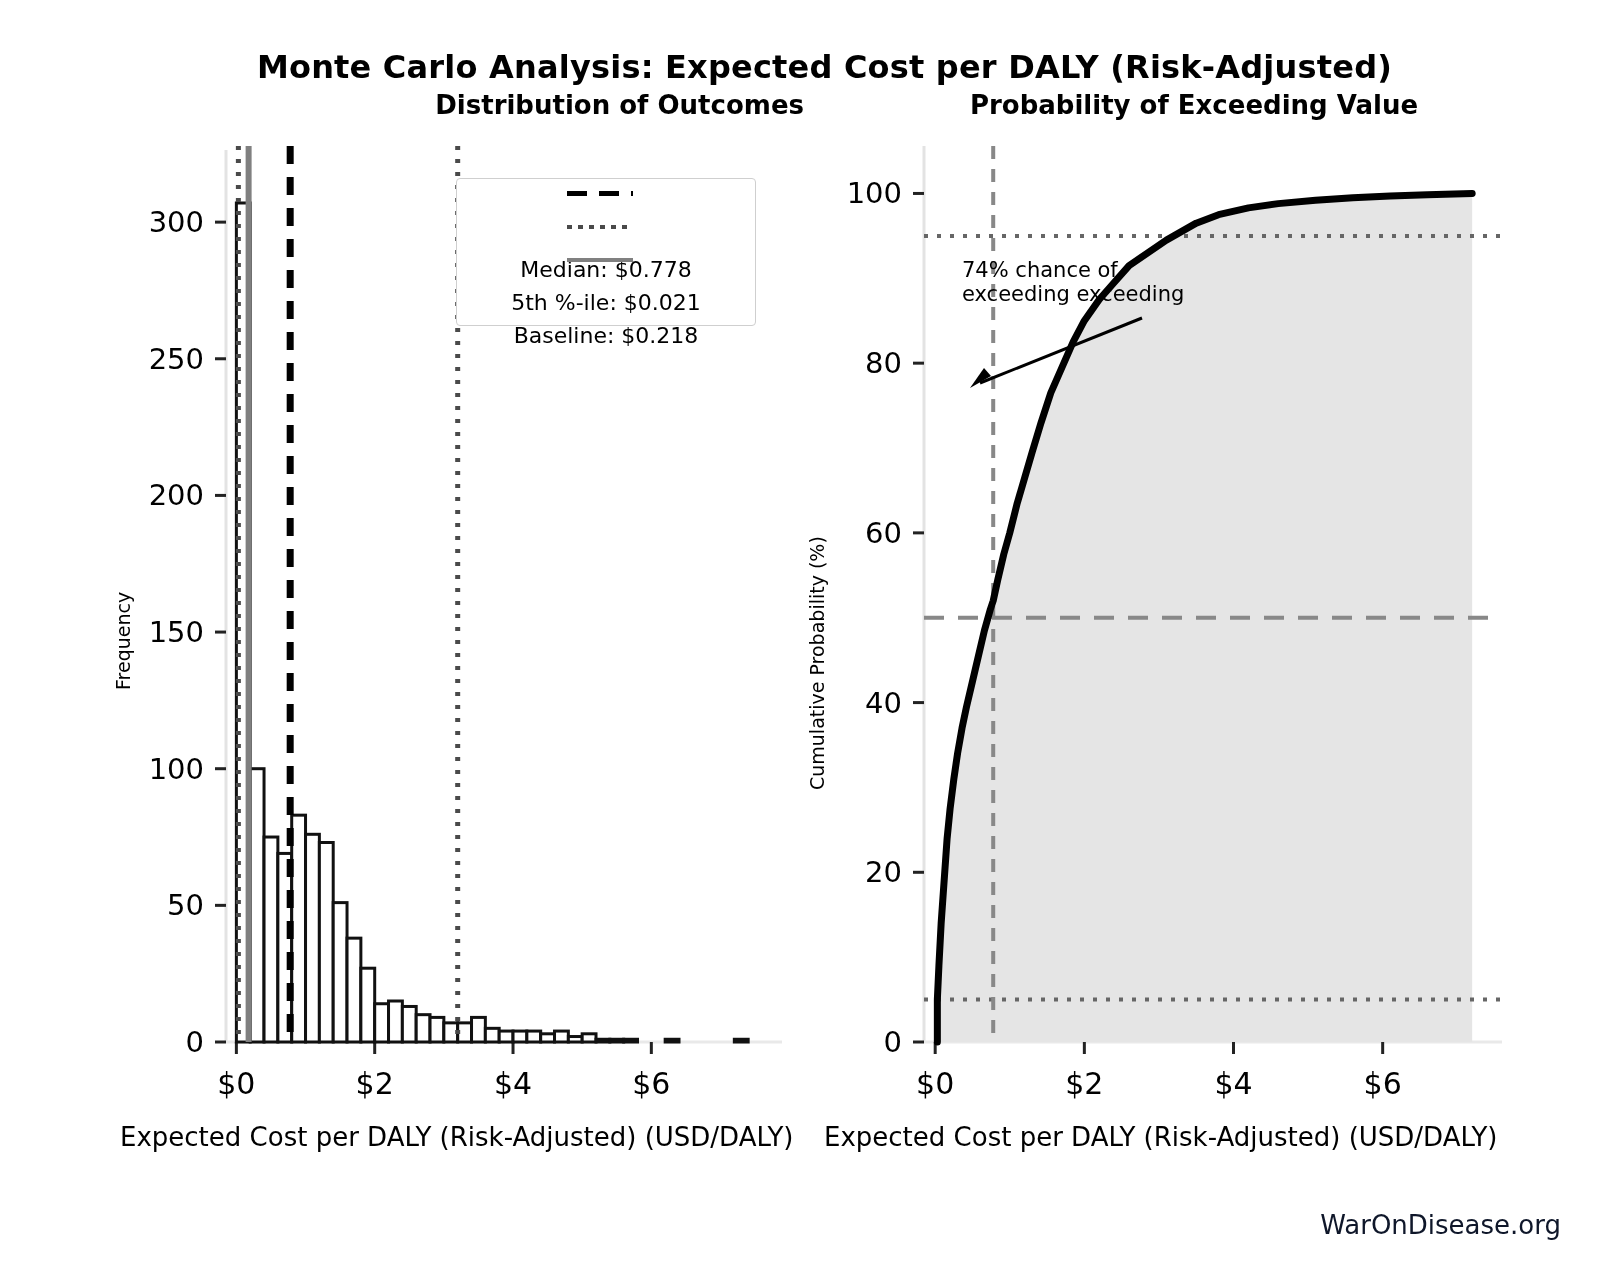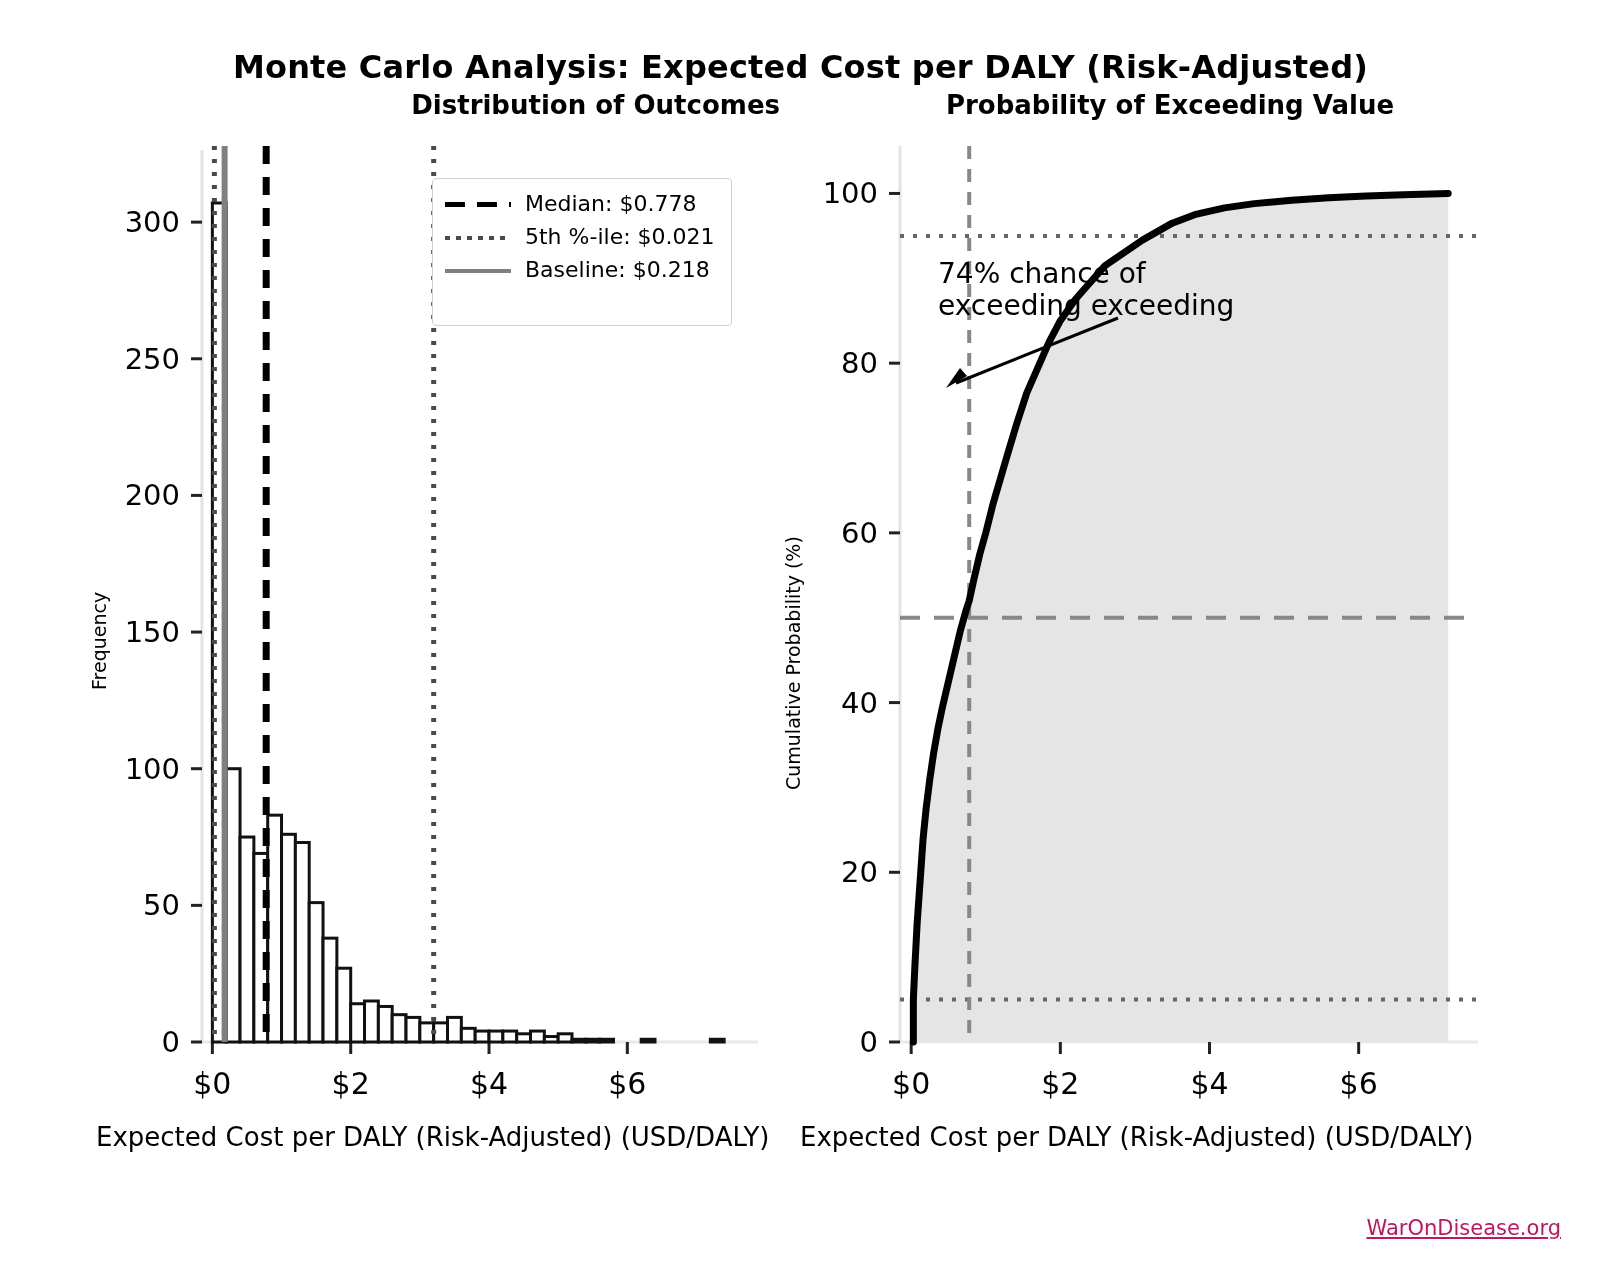--- a/index.html
+++ b/index.html
@@ -1,42 +1,42 @@
 <!DOCTYPE html>
 <html><head>
 <meta charset="utf-8">
 <style>
   html,body{margin:0;padding:0;background:#ffffff;}
   body{width:1601px;height:1280px;position:relative;
        font-family:"DejaVu Sans","Liberation Sans",sans-serif;color:#000;}
-  #root{position:absolute;inset:0;}
+  #root{position:absolute;inset:0;margin-left:24px;}
   .abs{position:absolute;}
   .title-main{left:0;top:48px;width:1601px;text-align:center;
      font-weight:bold;font-size:32px;letter-spacing:.2px;}
   .sub-left{left:120px;top:90px;width:660px;text-align:right;
      font-weight:bold;font-size:26px;}
   .sub-right{left:840px;top:90px;width:660px;text-align:center;
      font-weight:bold;font-size:26px;}
   .axis-y-label{font-size:19px;transform-origin:0 0;white-space:nowrap;}
   .xaxlabel{font-size:26px;white-space:nowrap;}
-  .footer{right:40px;bottom:40px;font-size:21px;color:#be185d;text-decoration:underline;}
+  .footer{right:40px;bottom:40px;font-size:26px;color:#0f172a;}
   svg{display:block;}
   .legendbox{
      left:432px;top:178px;width:300px;height:148px;
      background:#fff;border:1px solid #cfcfcf;border-radius:4px;
      box-sizing:border-box;padding:8px 10px 8px 10px;}
-  .legrow{display:flex;align-items:center;height:33px;}
+  .legrow{display:flex;align-items:center;height:33px;flex-direction:column;}
   .legsample{width:70px;height:12px;margin-right:12px;position:relative;flex:0 0 70px;}
   .legtext{font-size:22px;white-space:nowrap;}
   .ls-dash{position:absolute;left:2px;top:4px;width:66px;height:5px;
     background:repeating-linear-gradient(to right,#000 0 20px,transparent 20px 32px);}
   .ls-dot{position:absolute;left:2px;top:5px;width:66px;height:4px;
     background:repeating-linear-gradient(to right,#4a4a4a 0 5px,transparent 5px 11px);}
   .ls-solid{position:absolute;left:2px;top:5px;width:66px;height:4px;background:#808080;}
-  .annot{font-size:28px;line-height:1.15;white-space:nowrap;}
+  .annot{font-size:21px;line-height:1.15;white-space:nowrap;}
 </style>
 </head>
 <body>
 
 <div id="root">
 
   <div class="abs title-main">Monte Carlo Analysis: Expected Cost per DALY (Risk-Adjusted)</div>
   <div class="abs sub-left">Distribution of Outcomes</div>
   <div class="abs sub-right">Probability of Exceeding Value</div>
 

